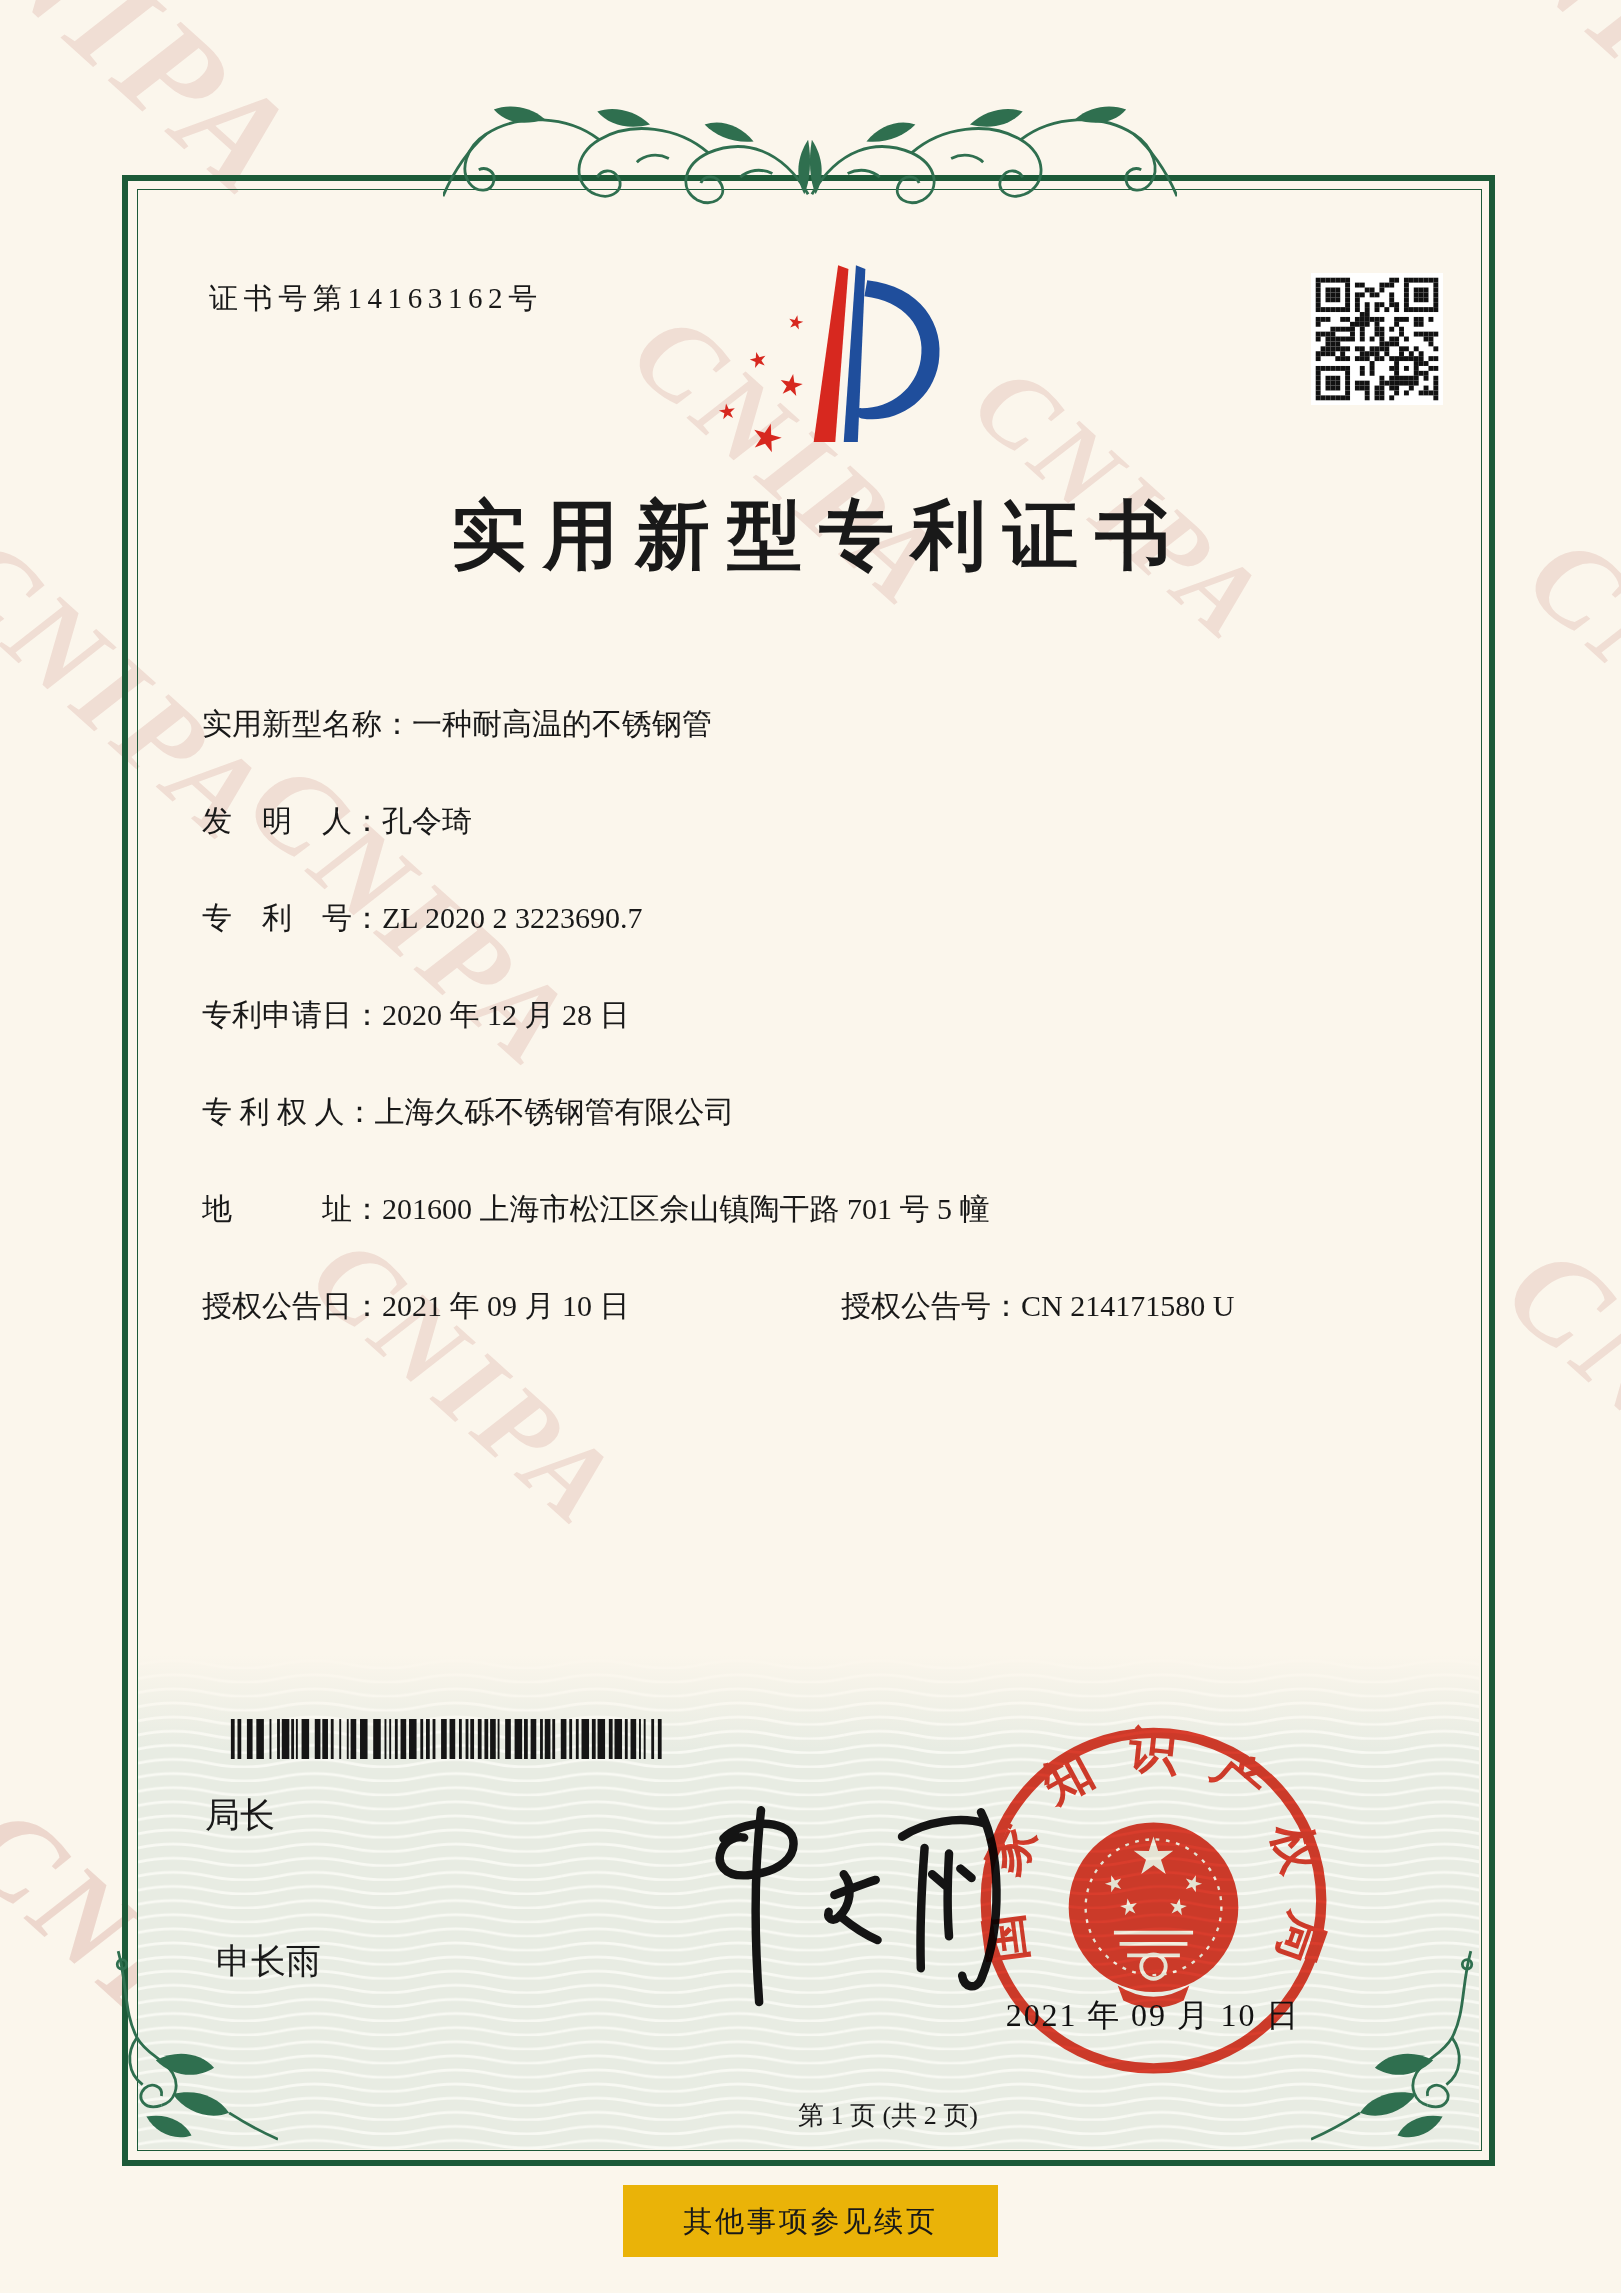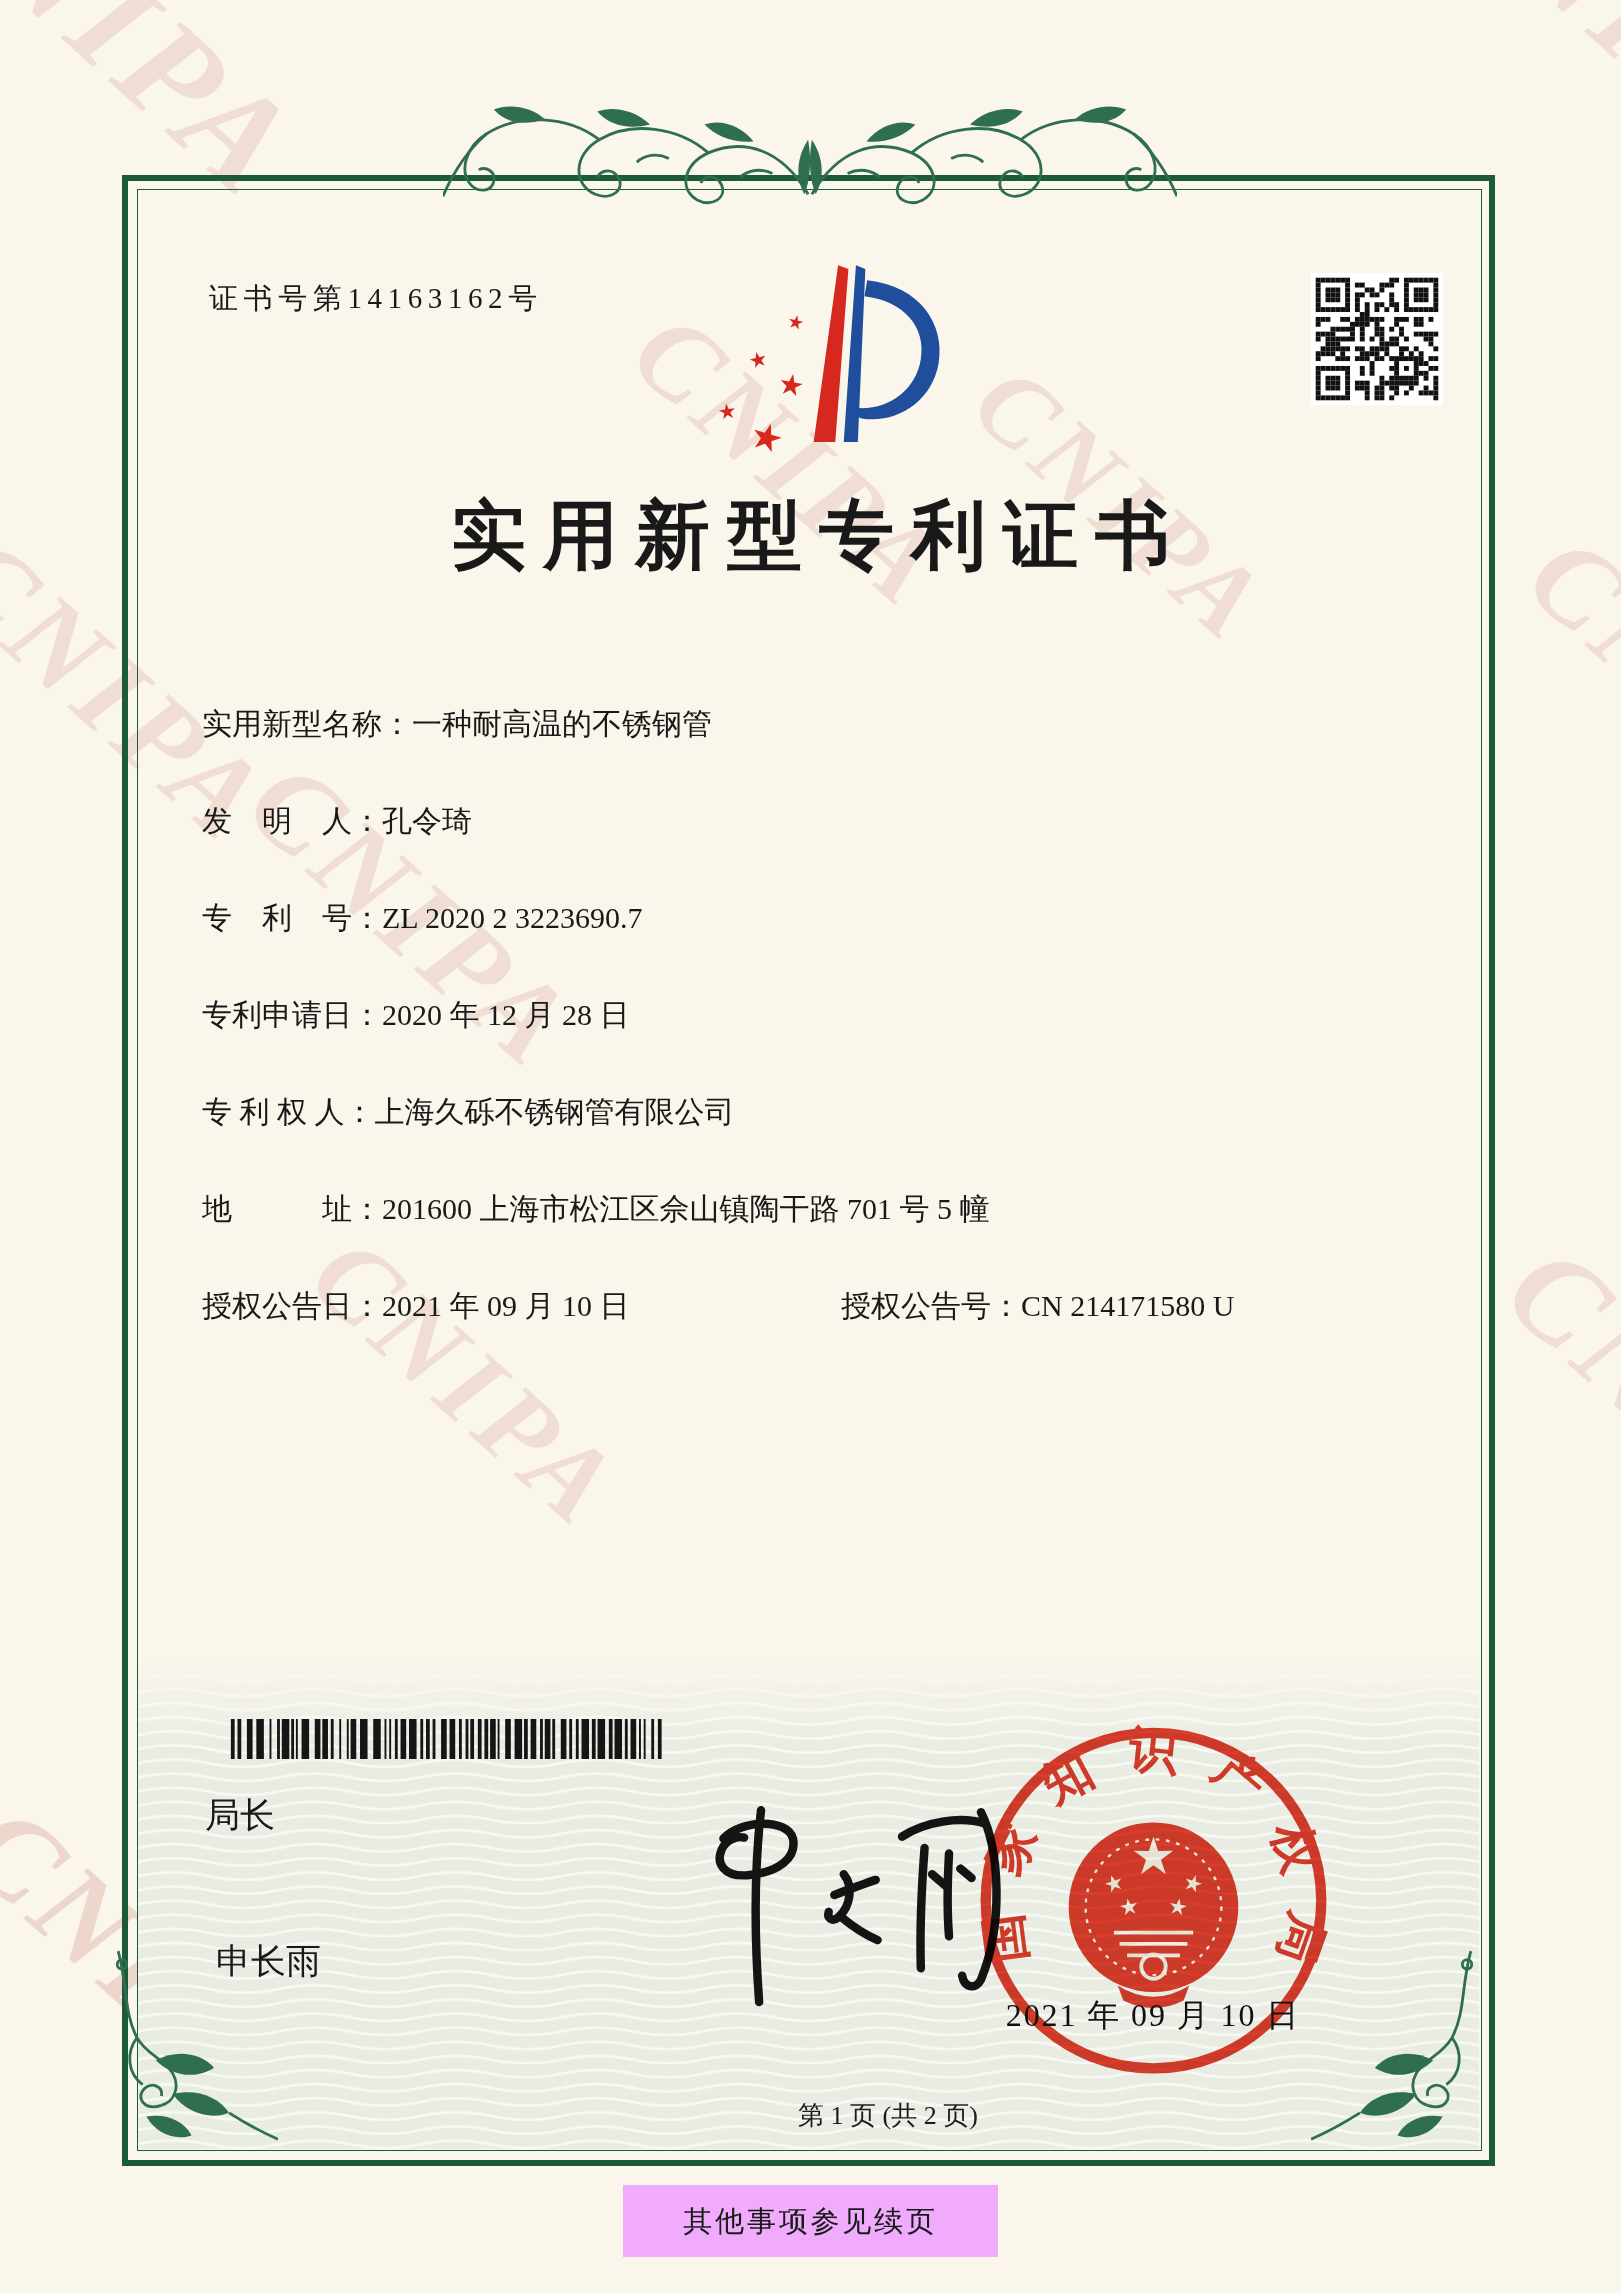--- a/index.html
+++ b/index.html
@@ -49,21 +49,21 @@
                 font-family:"Liberation Sans",sans-serif;z-index:3;}
   .signer-name{position:absolute;left:216px;top:1938px;font-size:35px;
                font-family:"Liberation Sans",sans-serif;z-index:3;}
   .signature{position:absolute;left:650px;top:1784px;width:395px;height:235px;z-index:4;}
   .seal{position:absolute;left:965px;top:1714px;width:377px;height:377px;z-index:4;
         opacity:0.93;mix-blend-mode:multiply;}
   .seal-date{position:absolute;left:979px;top:1994px;width:348px;text-align:center;
              font-size:32px;letter-spacing:1.9px;color:#111;z-index:5;}
   .page-no{position:absolute;left:122px;top:2098px;width:1532px;text-align:center;
            font-size:26px;z-index:3;}
-  .footer-box{position:absolute;left:623px;top:2185px;width:375px;height:72px;background:#f0abfc;
+  .footer-box{position:absolute;left:623px;top:2185px;width:375px;height:72px;background:#eab308;
               z-index:3;text-align:center;line-height:72px;font-size:29px;letter-spacing:2.8px;}
 </style>
 </head>
 <body>
 
 <div class="page">
 
   <span class="wm" style="left:-122px;top:-66px;font-size:141px;">CNIPA</span>
   <span class="wm" style="left:1412px;top:-66px;font-size:132px;">CNIPA</span>
   <span class="wm" style="left:603px;top:395px;font-size:113px;">CNIPA</span>

